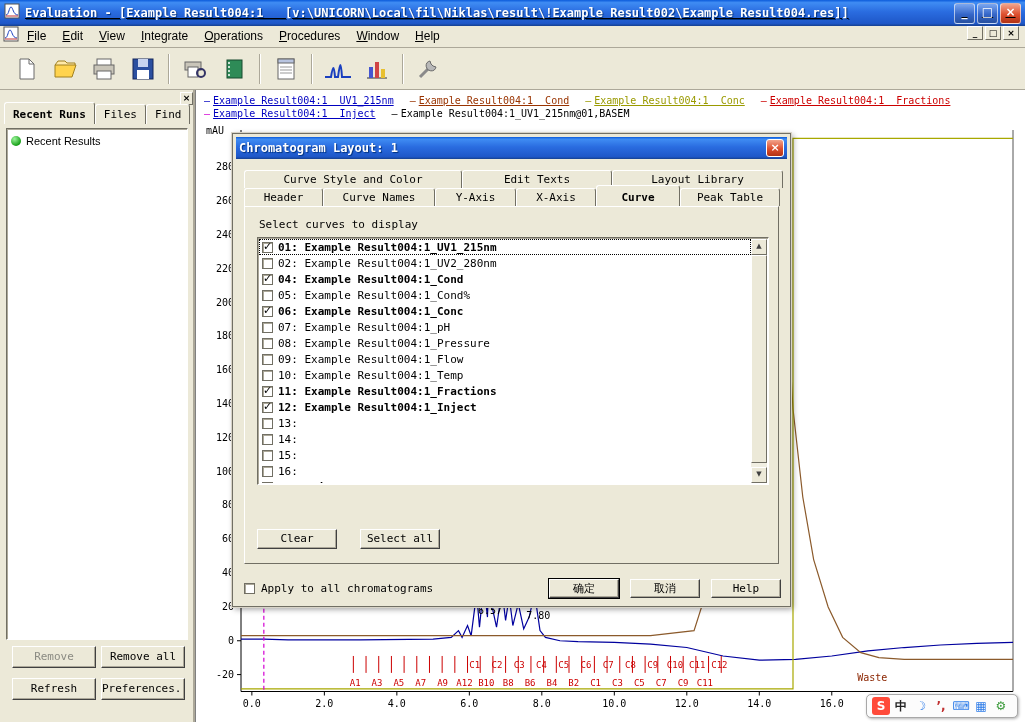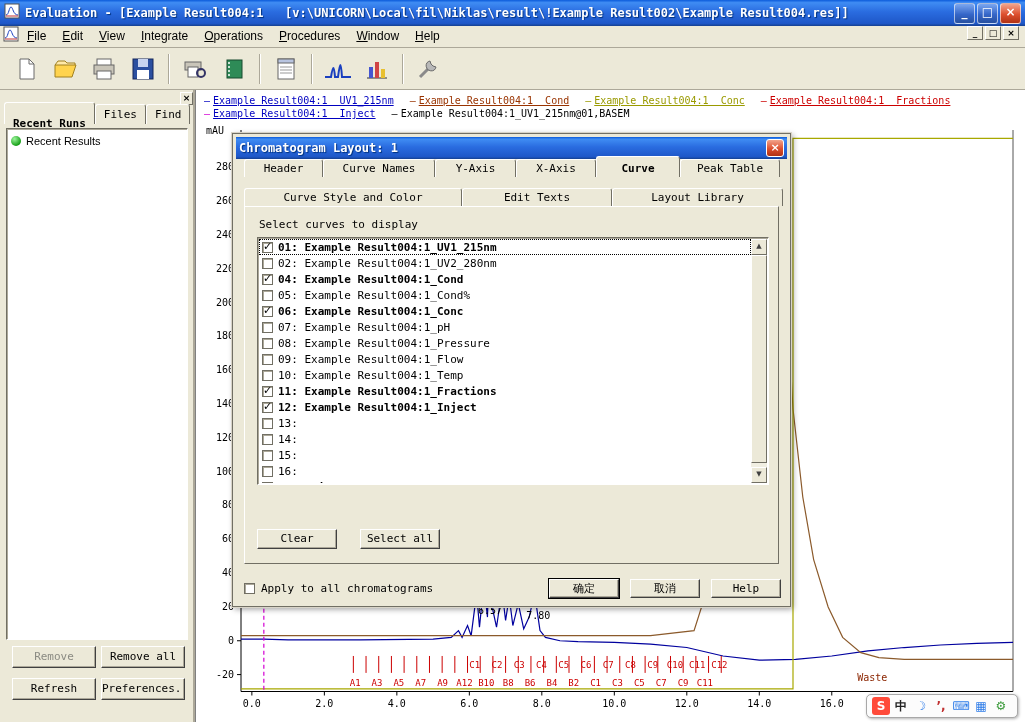--- a/index.html
+++ b/index.html
@@ -3,21 +3,21 @@
 <meta charset="utf-8">
 <style>
   * { margin:0; padding:0; box-sizing:border-box; }
   html,body { width:1025px; height:722px; overflow:hidden; background:#ECE9D8;
               font-family:"Liberation Sans", sans-serif; }
   .app { position:absolute; inset:0; background:#ECE9D8; }
 
   
   .titlebar { position:absolute; left:0; top:0; right:0; height:26px; display:flex; align-items:center;
     gap:5px; padding:0 4px;
-    background:linear-gradient(180deg,#0B5BDB 0%,#3F8CF3 10%,#2A6CE0 45%,#1E57C8 90%,#16408F 100%); }
+    background:linear-gradient(180deg,#0B5BDB 0%,#3F8CF3 10%,#2A6CE0 45%,#1E57C8 90%,#16408F 100%);text-decoration:underline; }
   .title-text { color:#fff; font:bold 12px "DejaVu Sans Mono", monospace; white-space:pre;
     overflow:hidden; flex:1; text-shadow:1px 1px 1px #00317E; }
   .win-controls { display:flex; gap:2px; }
   .winbtn { width:21px; height:21px; border:1px solid rgba(255,255,255,.6); border-radius:3px;
     color:#fff; font:bold 12px "DejaVu Sans", sans-serif; line-height:17px; text-align:center;
     background:linear-gradient(180deg,#7BA7F0,#3566C8 55%,#27509F); cursor:default; }
   .winbtn.close { background:linear-gradient(180deg,#F2A48C,#DD4F2E 55%,#B03214); }
 
   
   .menubar { position:absolute; top:26px; left:0; right:0; height:22px; background:#ECE9D8;
@@ -41,21 +41,21 @@
   
   .left-panel { position:absolute; top:90px; left:0; width:195px; bottom:0; background:#ECE9D8;
     border-right:2px solid #ACA899; }
   .panel-close { position:absolute; top:2px; left:180px; width:13px; height:13px;
     background:#ECE9D8; border:1px solid; border-color:#fff #716F64 #716F64 #fff;
     font:bold 9px "DejaVu Sans", sans-serif; line-height:10px; text-align:center; }
   .side-tabs { position:absolute; top:14px; left:4px; display:flex; }
   .side-tab { height:20px; padding:3px 8px 0; font:11px "DejaVu Sans Mono", monospace;
     background:#ECE9D8; border:1px solid #716F64; border-bottom:none;
     border-top-color:#fff; border-left-color:#fff; border-radius:3px 3px 0 0; }
-  .side-tab.active { font-weight:bold; height:22px; margin-top:-2px; padding-top:14px; }
+  .side-tab.active { font-weight:bold; height:22px; margin-top:-2px; padding-top:5px; }
   .tree { position:absolute; left:6px; top:38px; width:182px; height:512px; background:#fff;
     border:1px solid; border-color:#716F64 #fff #fff #716F64;
     box-shadow:inset 1px 1px 0 #ACA899; padding:6px 4px; }
   .tree-item { display:flex; align-items:center; gap:5px; font:11px "Liberation Sans", sans-serif; }
   .tree-dot { width:10px; height:10px; border-radius:50%;
     background:radial-gradient(circle at 35% 30%, #9CF59C, #18A018 70%, #0A6B0A); }
   .side-buttons { position:absolute; left:0; top:554px; width:195px; }
   .side-btn { position:absolute; width:84px; height:22px; background:#ECE9D8;
     border:1px solid; border-color:#fff #404040 #404040 #fff; box-shadow:inset -1px -1px 0 #ACA899;
     font:11px "DejaVu Sans Mono", monospace; text-align:center; line-height:20px;
@@ -413,32 +413,32 @@
       </svg>
   </div>
 
 </div>
 
 <div class="dialog">
   <div class="dlg-title">
     <span class="dlg-title-text">Chromatogram Layout: 1</span>
     <span class="dlg-close">×</span>
   </div>
+  <div class="dtabs row1" id="dtabs1">
+      <span class="dtab" style="width: 218px;">Curve Style and Color</span>
+      <span class="dtab" style="width: 150px;">Edit Texts</span>
+      <span class="dtab" style="width: 171px;">Layout Library</span>
+    </div>
   <div class="dtabs row2" id="dtabs2">
       <span class="dtab" style="width: 79px;">Header</span>
       <span class="dtab" style="width: 112px;">Curve Names</span>
       <span class="dtab" style="width: 81px;">Y-Axis</span>
       <span class="dtab" style="width: 80px;">X-Axis</span>
       <span class="dtab active" style="width: 84px;">Curve</span>
       <span class="dtab" style="width: 100px;">Peak Table</span>
-    </div>
-  <div class="dtabs row1" id="dtabs1">
-      <span class="dtab" style="width: 218px;">Curve Style and Color</span>
-      <span class="dtab" style="width: 150px;">Edit Texts</span>
-      <span class="dtab" style="width: 171px;">Layout Library</span>
     </div>
   <div class="dlg-panel">
     <div class="dlg-select-label">Select curves to display</div>
     <div class="listbox">
       <div class="curve-rows" id="curve-rows">
           <div class="curve-row bold focused">
             <span class="cb checked"></span>
             <span>01: Example Result004:1_UV1_215nm</span>
           </div>
           <div class="curve-row">

